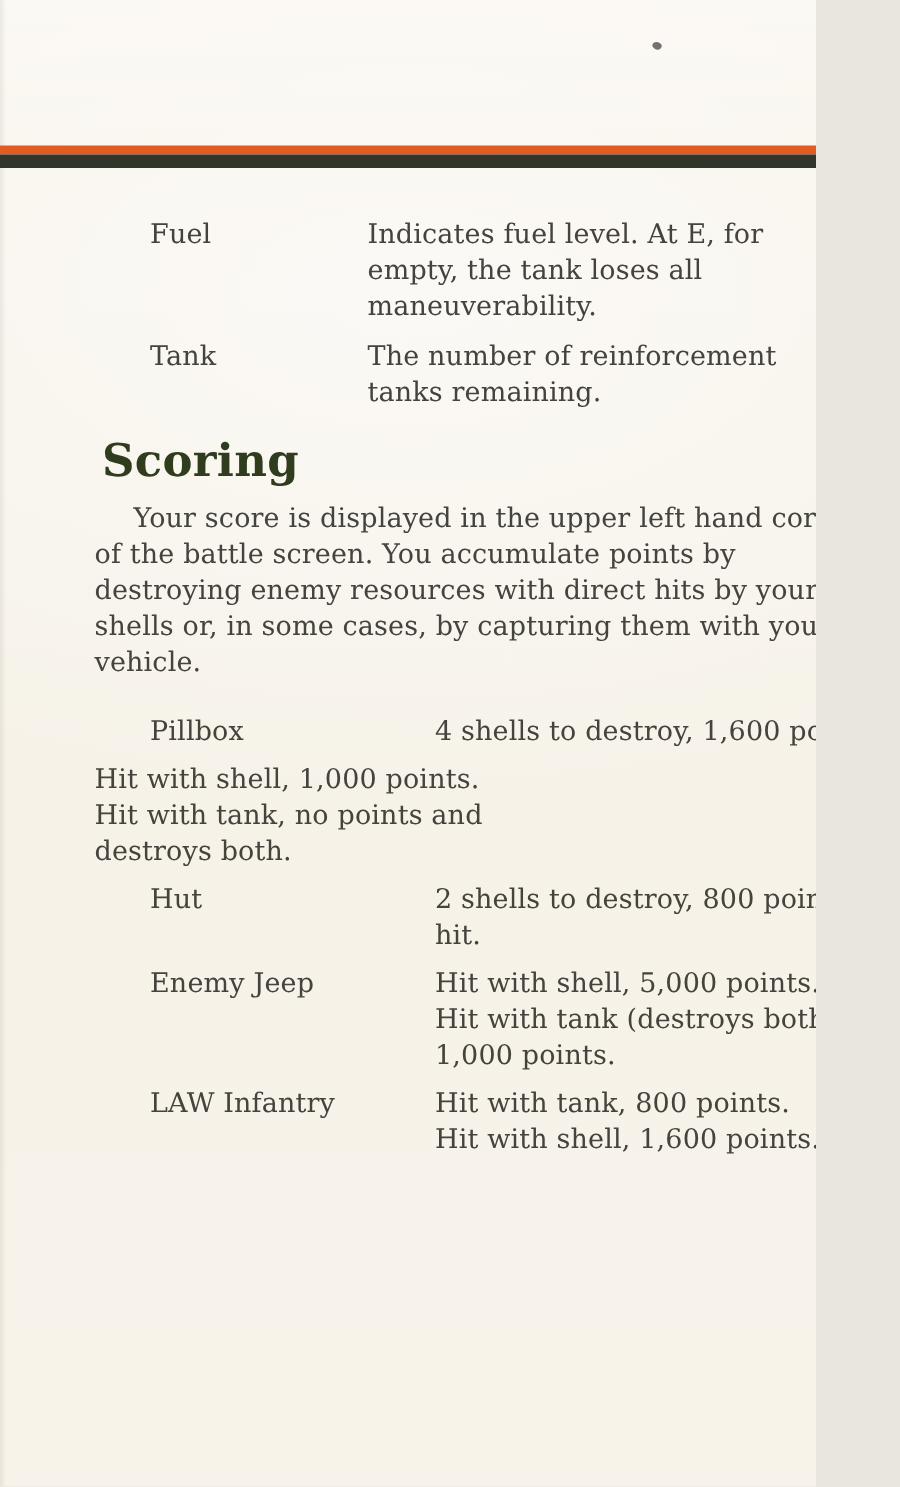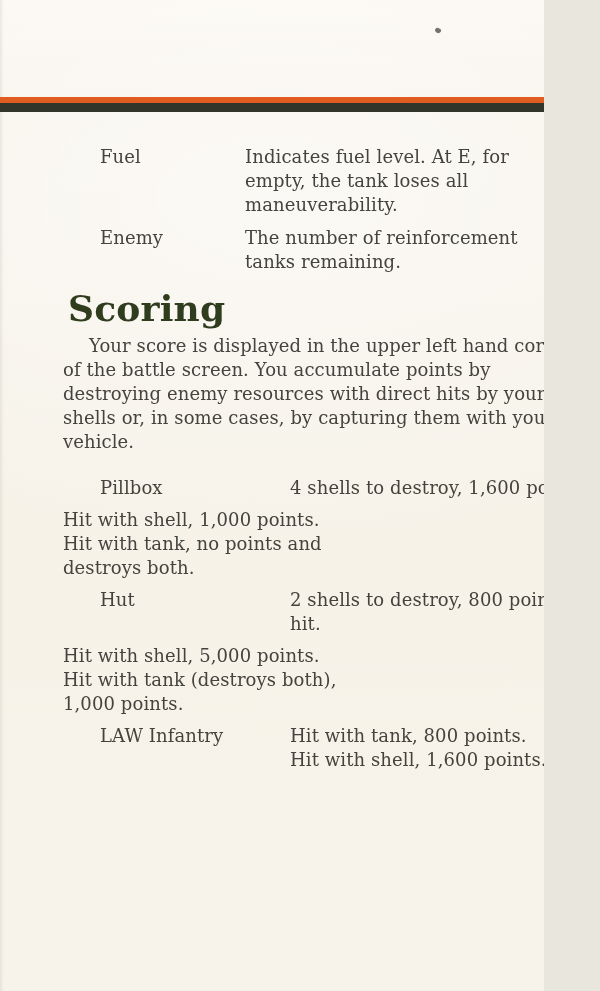--- a/index.html
+++ b/index.html
@@ -48,21 +48,21 @@
     flex: 0 0 145px; margin-left: 37px;
     white-space: pre;
   }
   .def-row .definition {
     flex: 1 1 auto;
     white-space: pre;
   }
 
   .scoring-heading {
     margin: 8px 0 0 5px;
-    font-size: 36px; line-height: 32px;
+    font-size: 30px; line-height: 32px;
     font-weight: bold;
     color: #2f3d1e;
     letter-spacing: 0.2px;
   }
 
   .intro {
     margin: 10px 0 0 0;
     width: 500px;
     white-space: pre;
     text-indent: 26px;
@@ -86,21 +86,21 @@
   <div class="content">
 
     <div class="def-table">
       <div class="def-row">
         <div class="term">Fuel</div>
         <div class="definition">Indicates fuel level. At E, for
 empty, the tank loses all
 maneuverability.</div>
       </div>
       <div class="def-row">
-        <div class="term">Enemy</div>
+        <div class="term">Tank</div>
         <div class="definition">The number of reinforcement
 tanks remaining.</div>
       </div>
       <div class="def-row">
       </div>
     </div>
 
     <h1 class="scoring-heading">Scoring</h1>
 
     <p class="intro">Your score is displayed in the upper left hand corner
@@ -118,20 +118,21 @@
         <div class="definition">Hit with shell, 1,000 points.
 Hit with tank, no points and
 destroys both.</div>
       </div>
       <div class="def-row">
         <div class="term">Hut</div>
         <div class="definition">2 shells to destroy, 800 points each
 hit.</div>
       </div>
       <div class="def-row">
+        <div class="term">Enemy Jeep</div>
         <div class="definition">Hit with shell, 5,000 points.
 Hit with tank (destroys both),
 1,000 points.</div>
       </div>
       <div class="def-row">
         <div class="term">LAW Infantry</div>
         <div class="definition">Hit with tank, 800 points.
 Hit with shell, 1,600 points.</div>
       </div>
     </div>

